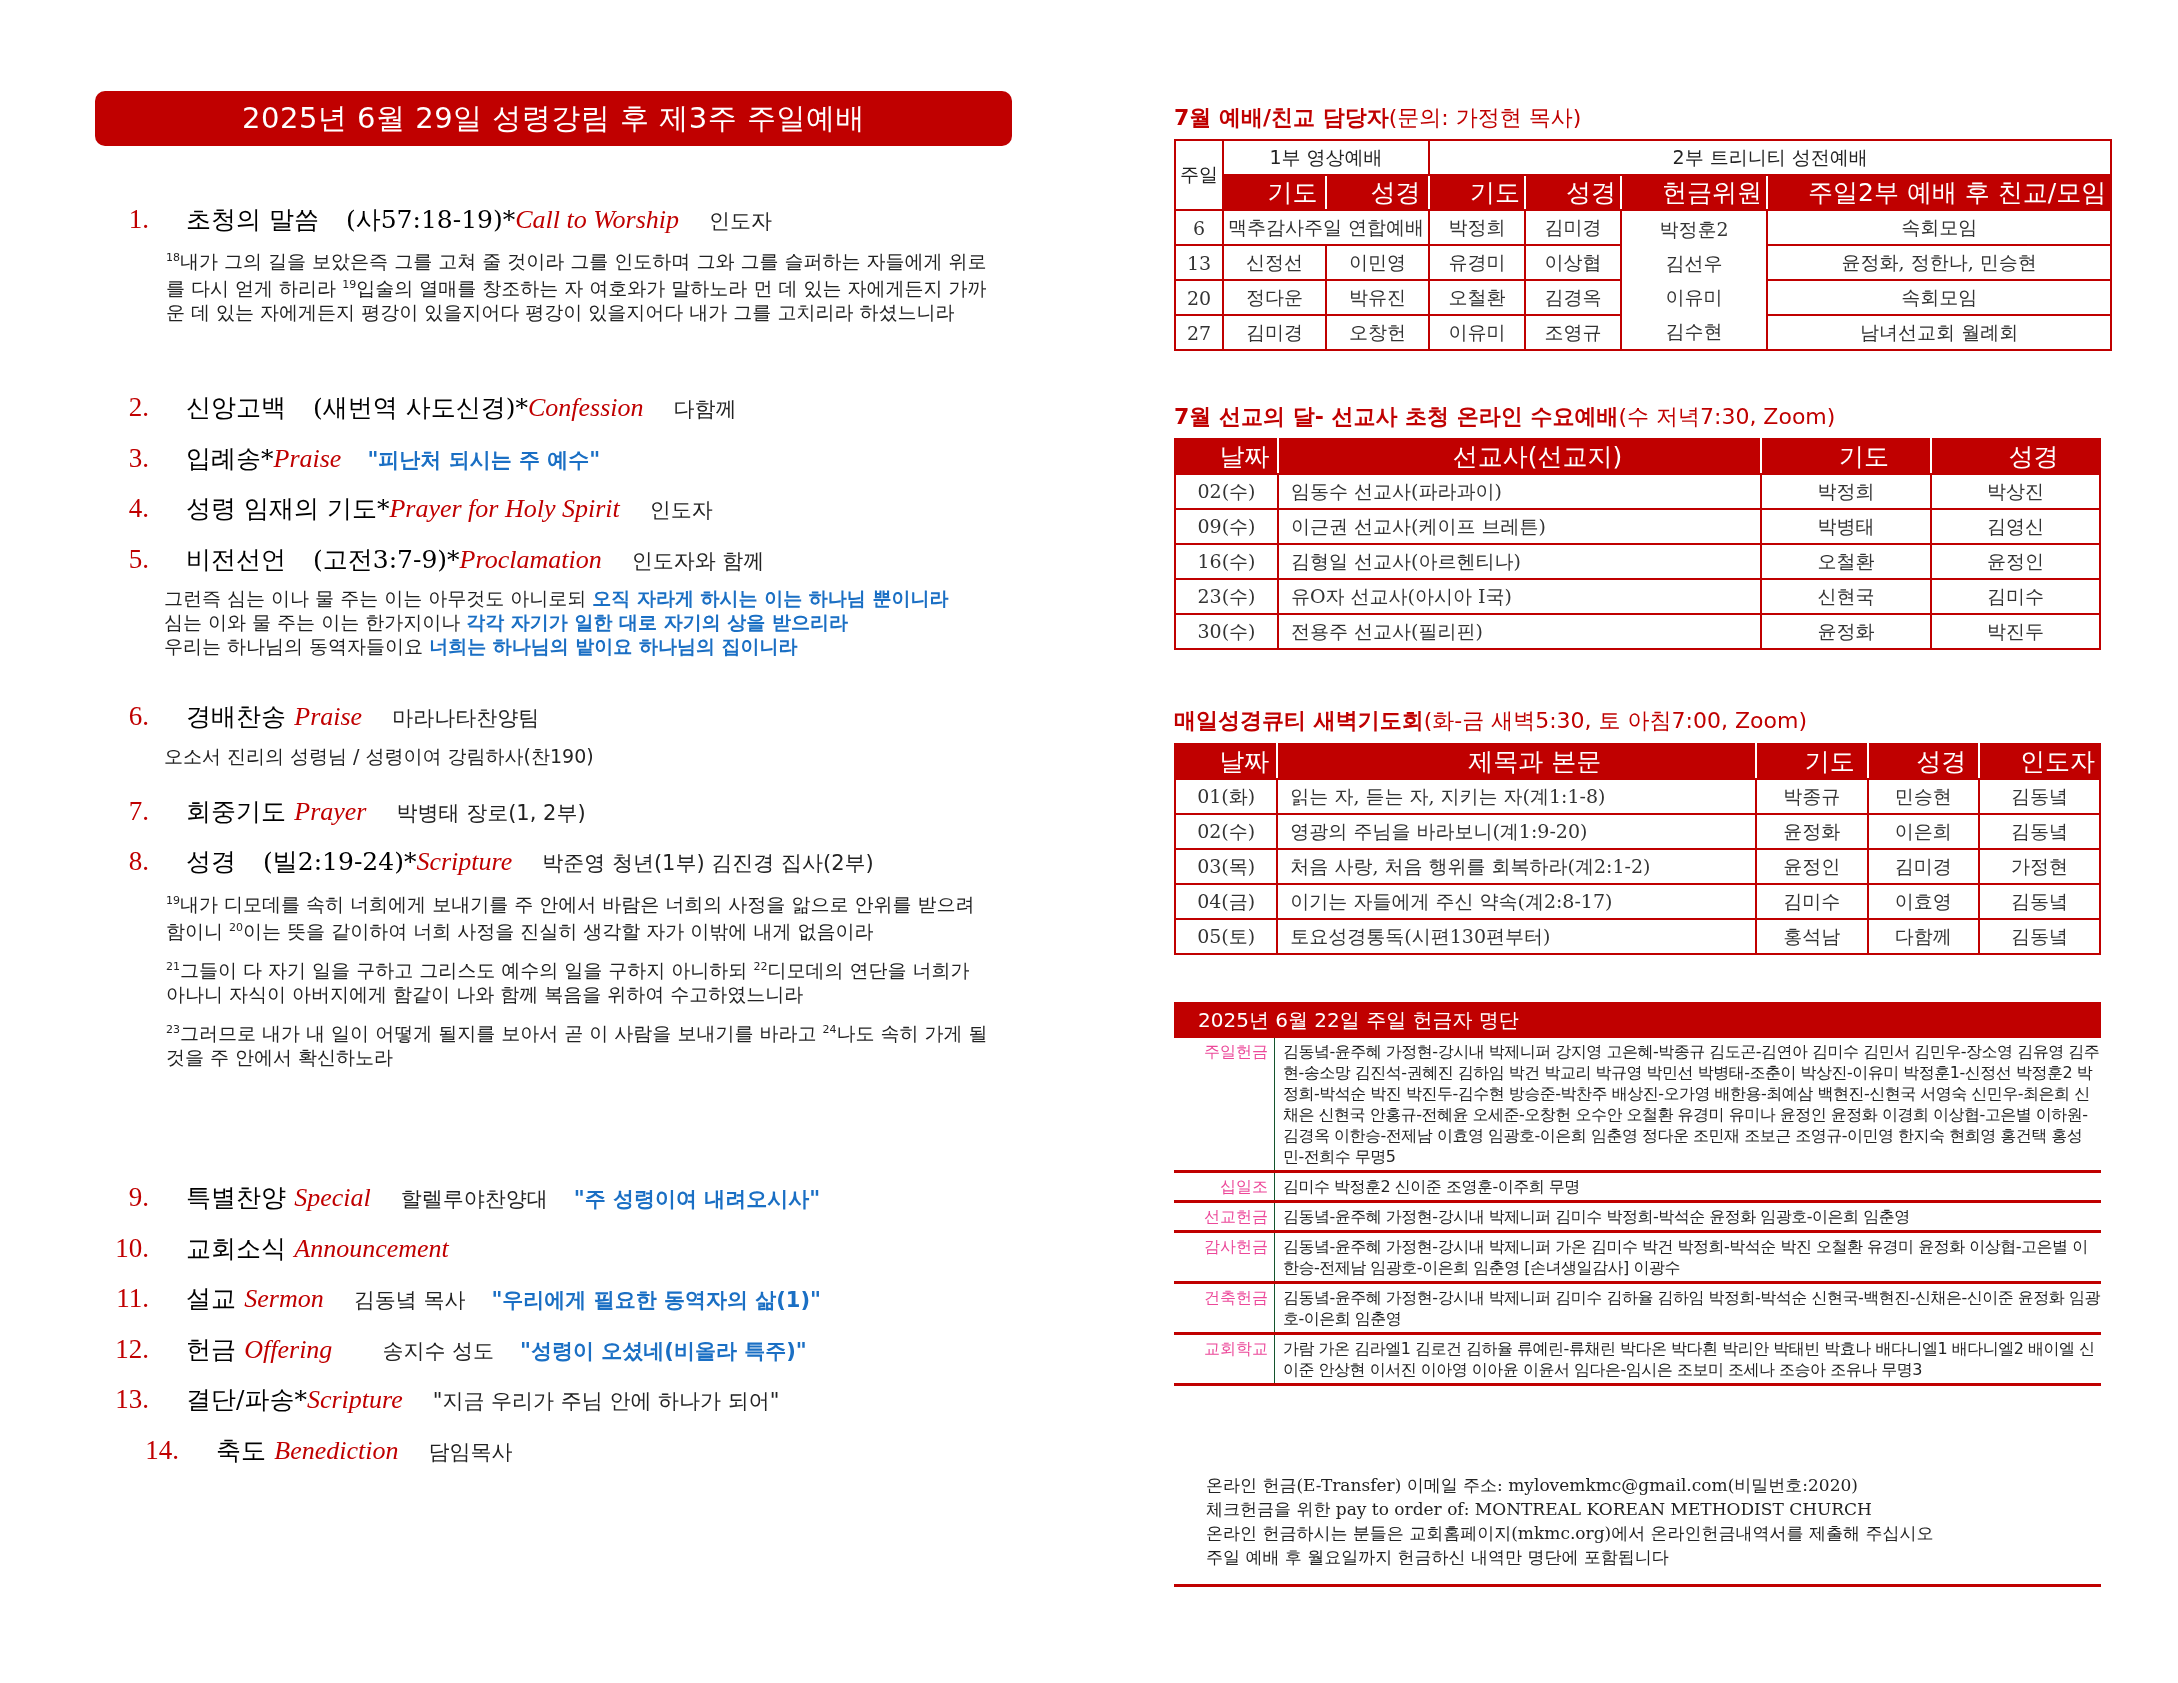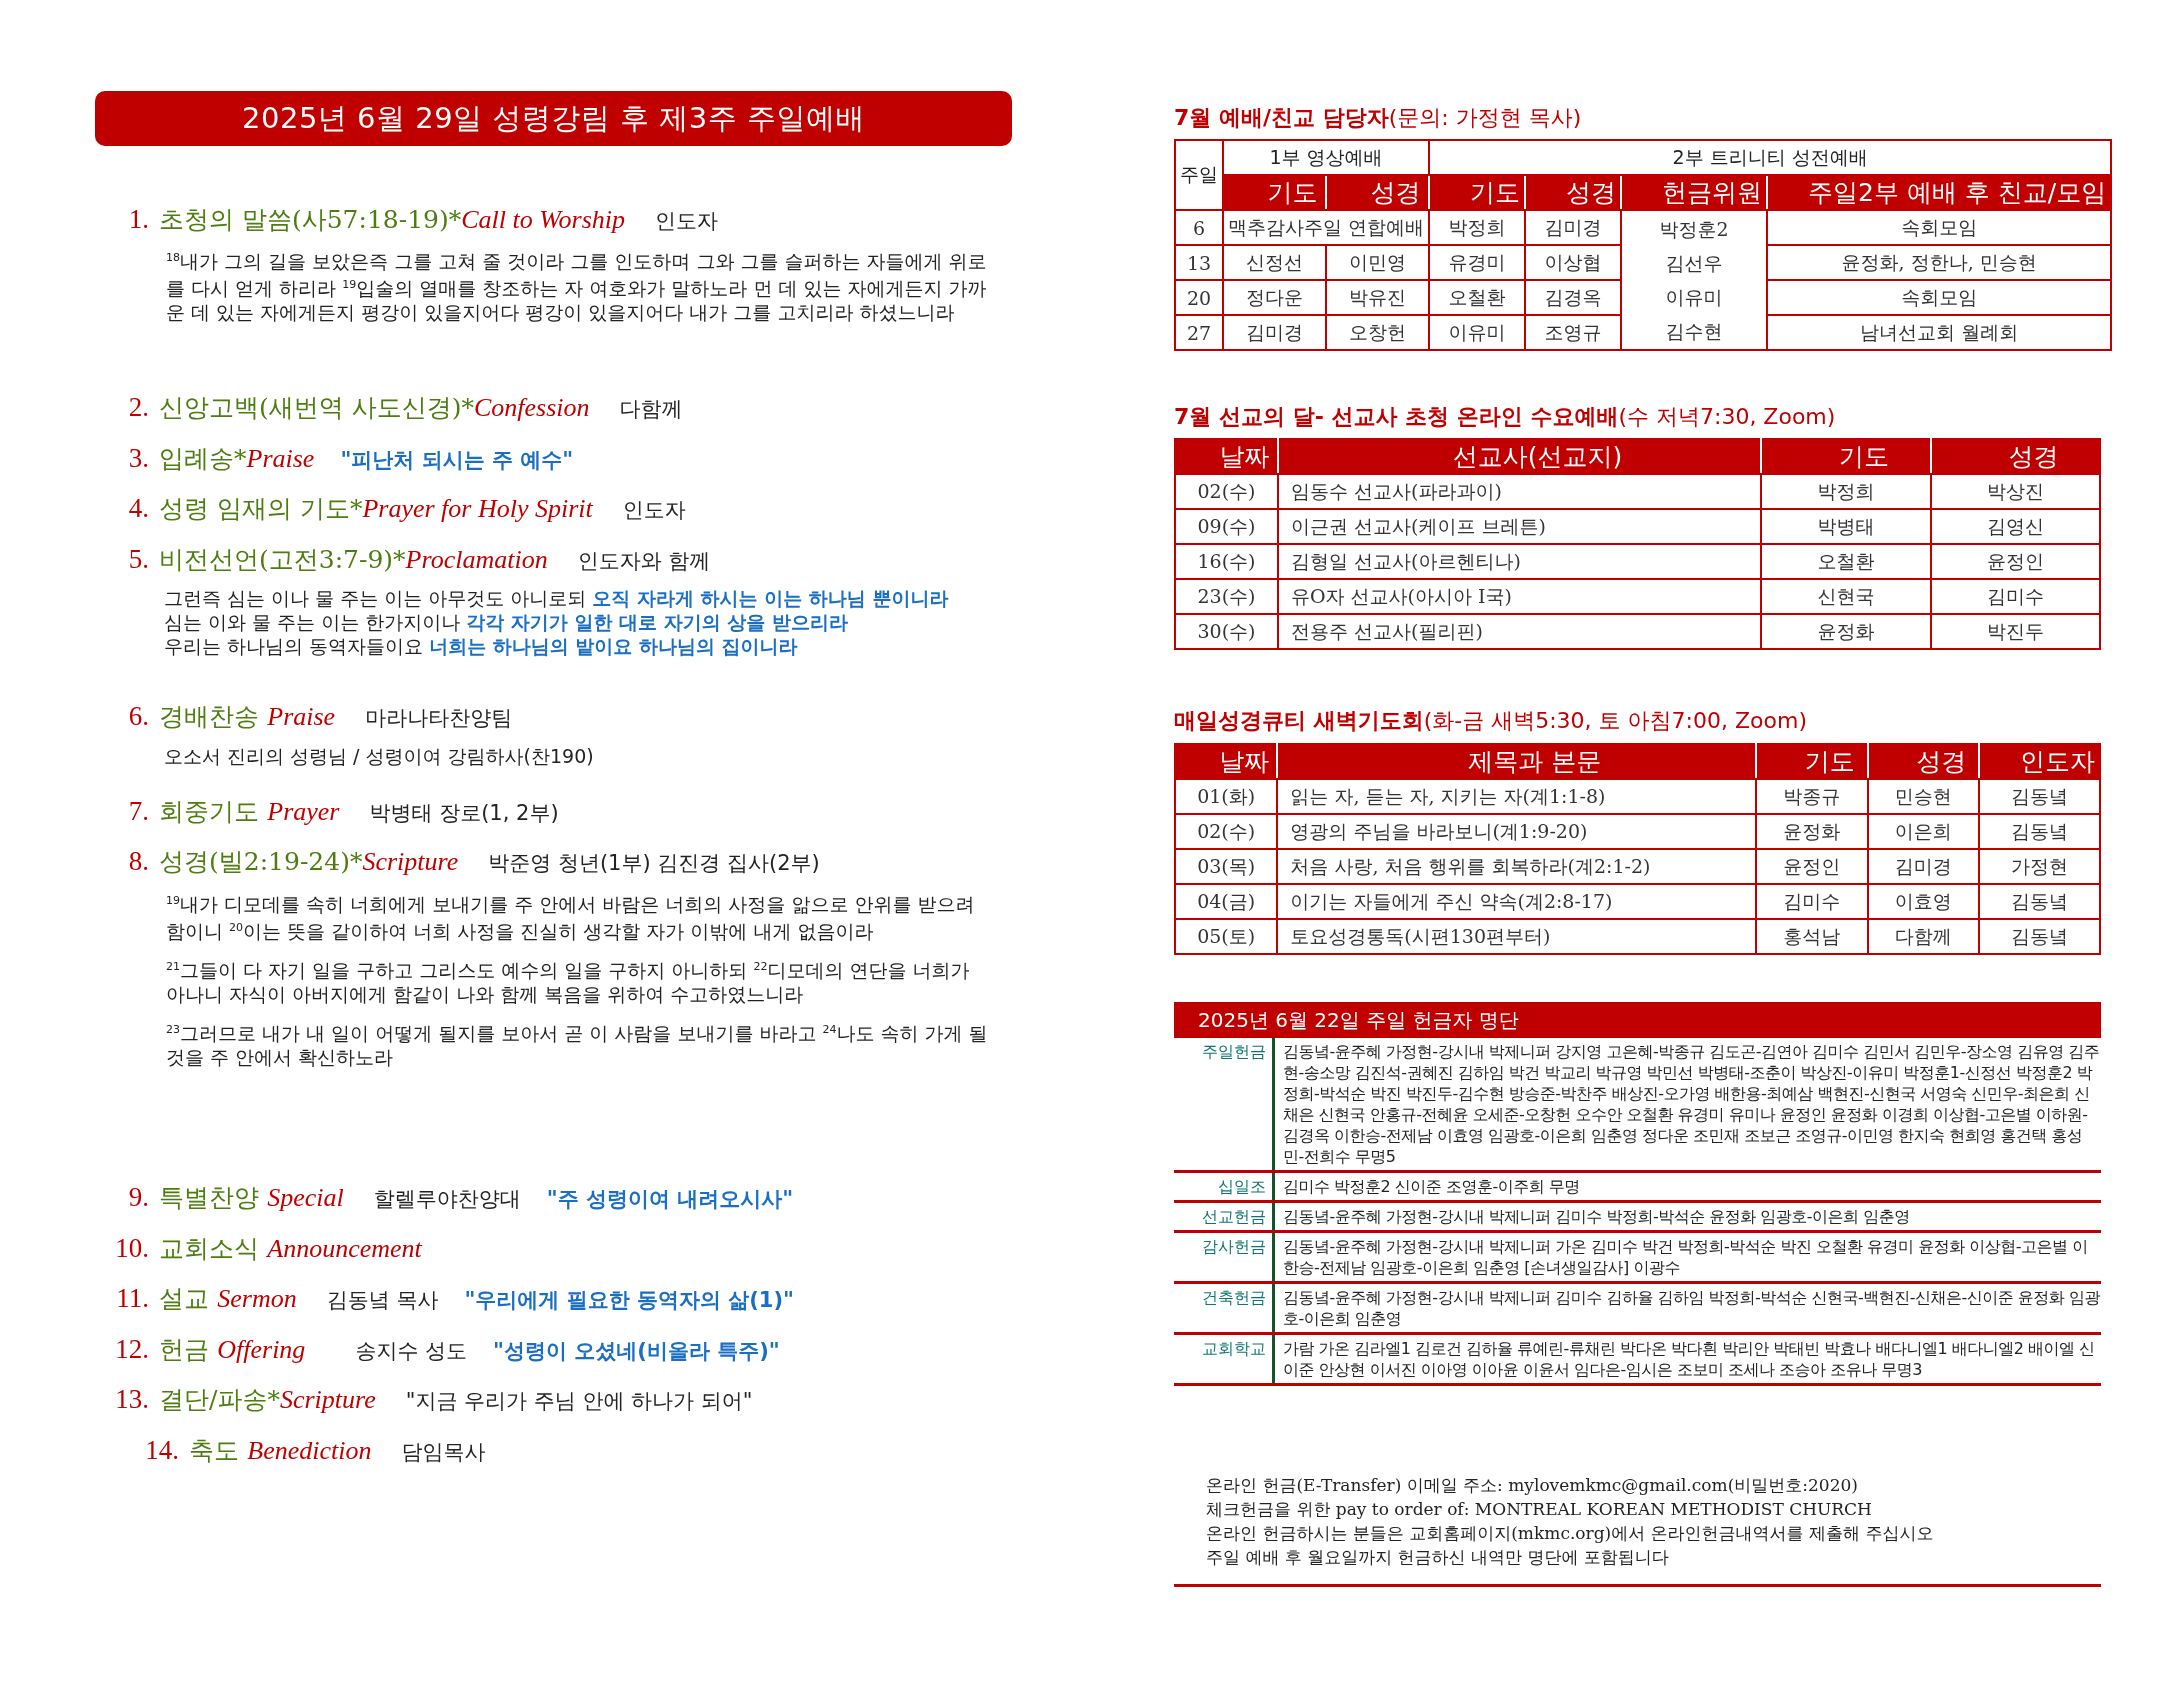--- a/index.html
+++ b/index.html
@@ -6,21 +6,21 @@
   html, body { width: 2178px; height: 1683px; background: #ffffff; overflow: hidden; }
   body { position: relative; font-family: "DejaVu Sans", sans-serif; color: #222; }
   .blue { color: #1a6fc4; font-weight: bold; }
 
   
   #left { position: absolute; left: 0; top: 0; width: 1089px; height: 1683px; }
   .title-bar { position: absolute; left: 95px; top: 91px; width: 917px; height: 55px; background: #c00000; border-radius: 10px; color: #fff; font-size: 29px; text-align: center; line-height: 55px; letter-spacing: 0.5px; }
   .item { position: absolute; left: 0; white-space: nowrap; }
   .item-head { font-size: 26px; line-height: 34px; }
   .num { display: inline-block; width: 38px; text-align: right; margin-right: 10px; color: #c00000; font-family: "Liberation Serif", serif; font-size: 27px; }
-  .kr { color: #4d7c0f; font-family: "DejaVu Serif", serif; font-size: 25px; }
+  .kr { color: #000000; font-family: "DejaVu Serif", serif; font-size: 25px; margin-left: 27px; }
   .en { color: #c00000; font-family: "Liberation Serif", serif; font-style: italic; font-size: 26px; }
   .who { color: #222; font-family: "DejaVu Sans", sans-serif; font-size: 21px; margin-left: 30px; }
   .song { font-size: 21px; margin-left: 26px; }
   .quote { color: #222; font-size: 21px; margin-left: 30px; }
   .verse { position: absolute; left: 166px; width: 822px; font-size: 19px; line-height: 24px; color: #222; white-space: normal; }
   .verse sup { font-size: 11px; vertical-align: 7px; }
   .verse p { margin-bottom: 12px; }
 
   
   #right { position: absolute; left: 1174px; top: 0; width: 931px; }
@@ -32,21 +32,21 @@
   th:first-child { border-left-color: #c00000; }
   th:last-child { border-right-color: #c00000; }
   td { font-family: "DejaVu Serif", serif; color: #333; }
   td.left { text-align: left; padding-left: 12px; }
   .hdr-white { background: #fff; color: #222; font-size: 19px; border: 2px solid #c00000; }
   .t1 td, .t1 th { height: 35px; }
 
   .off-wrap { position: absolute; left: 0; top: 1002px; width: 927px; }
   .off-head { background: #c00000; color: #fff; font-size: 20px; height: 36px; line-height: 36px; padding-left: 24px; }
   .off-row { display: flex; border-bottom: 3px solid #c00000; }
-  .off-label { width: 101px; text-align: right; padding-right: 6px; font-size: 16px; line-height: 21px; padding-top: 3px; border-right: 3px solid #14532d; color: #0f766e; }
+  .off-label { width: 101px; text-align: right; padding-right: 6px; font-size: 16px; line-height: 21px; padding-top: 3px; border-right: 1px solid #14532d; color: #ec4899; }
   .off-names { flex: 1; font-size: 16px; line-height: 21px; padding: 3px 0 3px 8px; color: #222; letter-spacing: -0.5px; }
   .off-notes { position: absolute; left: 0; top: 1473px; width: 927px; font-family: "DejaVu Serif", serif; font-size: 17px; line-height: 24px; color: #222; padding-left: 32px; }
   .off-bottom { position: absolute; left: 0; top: 1584px; width: 927px; height: 3px; background: #c00000; }
 </style>
 </head>
 <body>
 
 <div id="left">
   <div class="title-bar">2025년 6월 29일 성령강림 후 제3주 주일예배</div>
 

